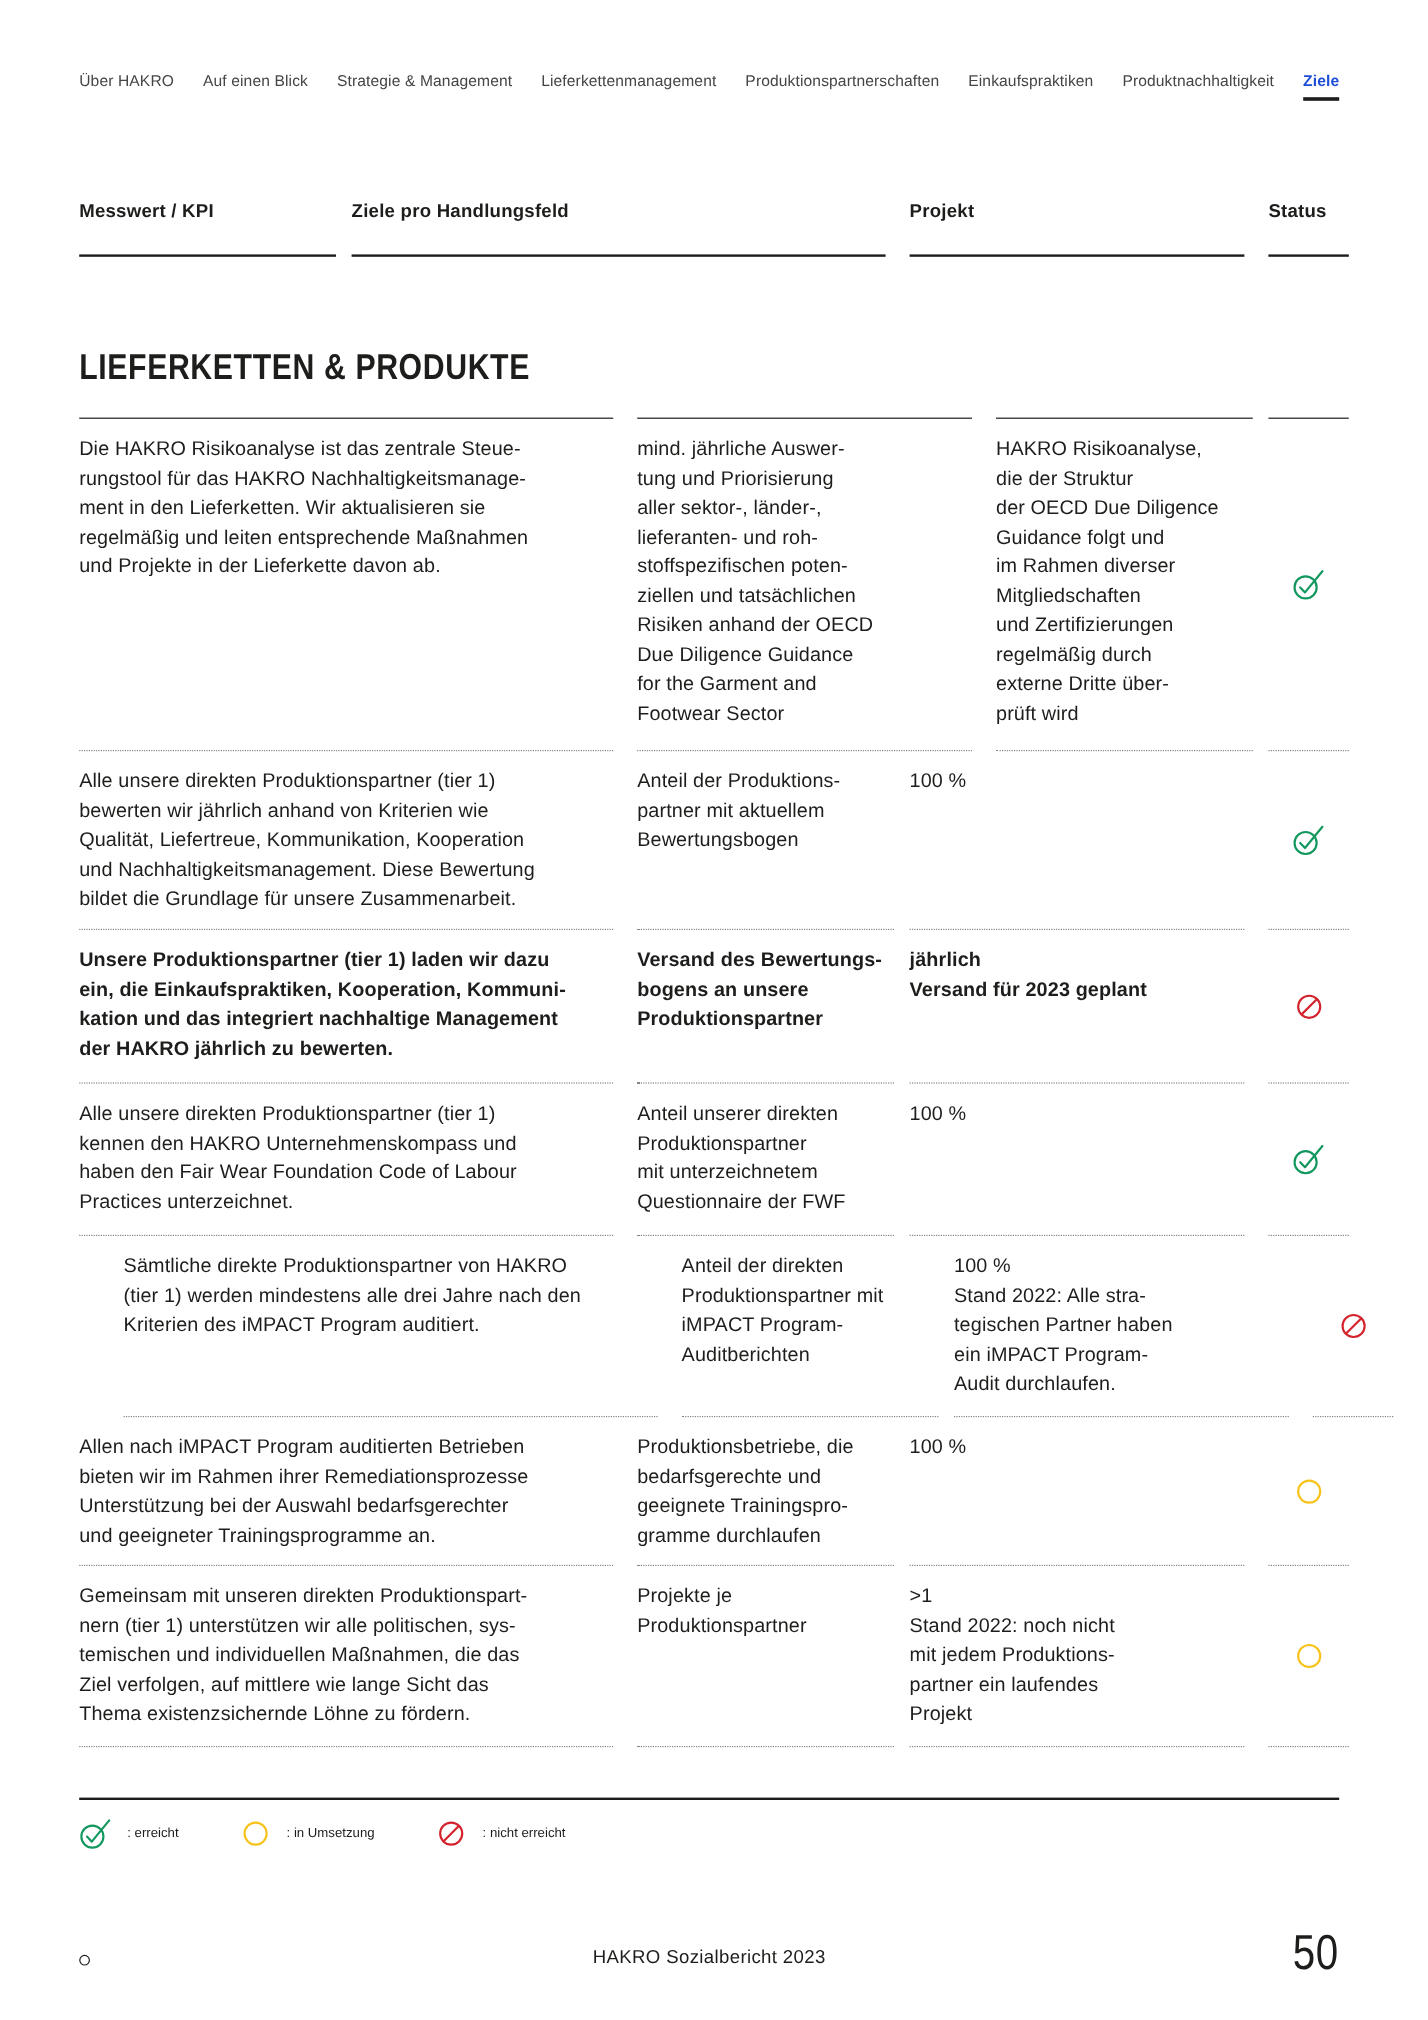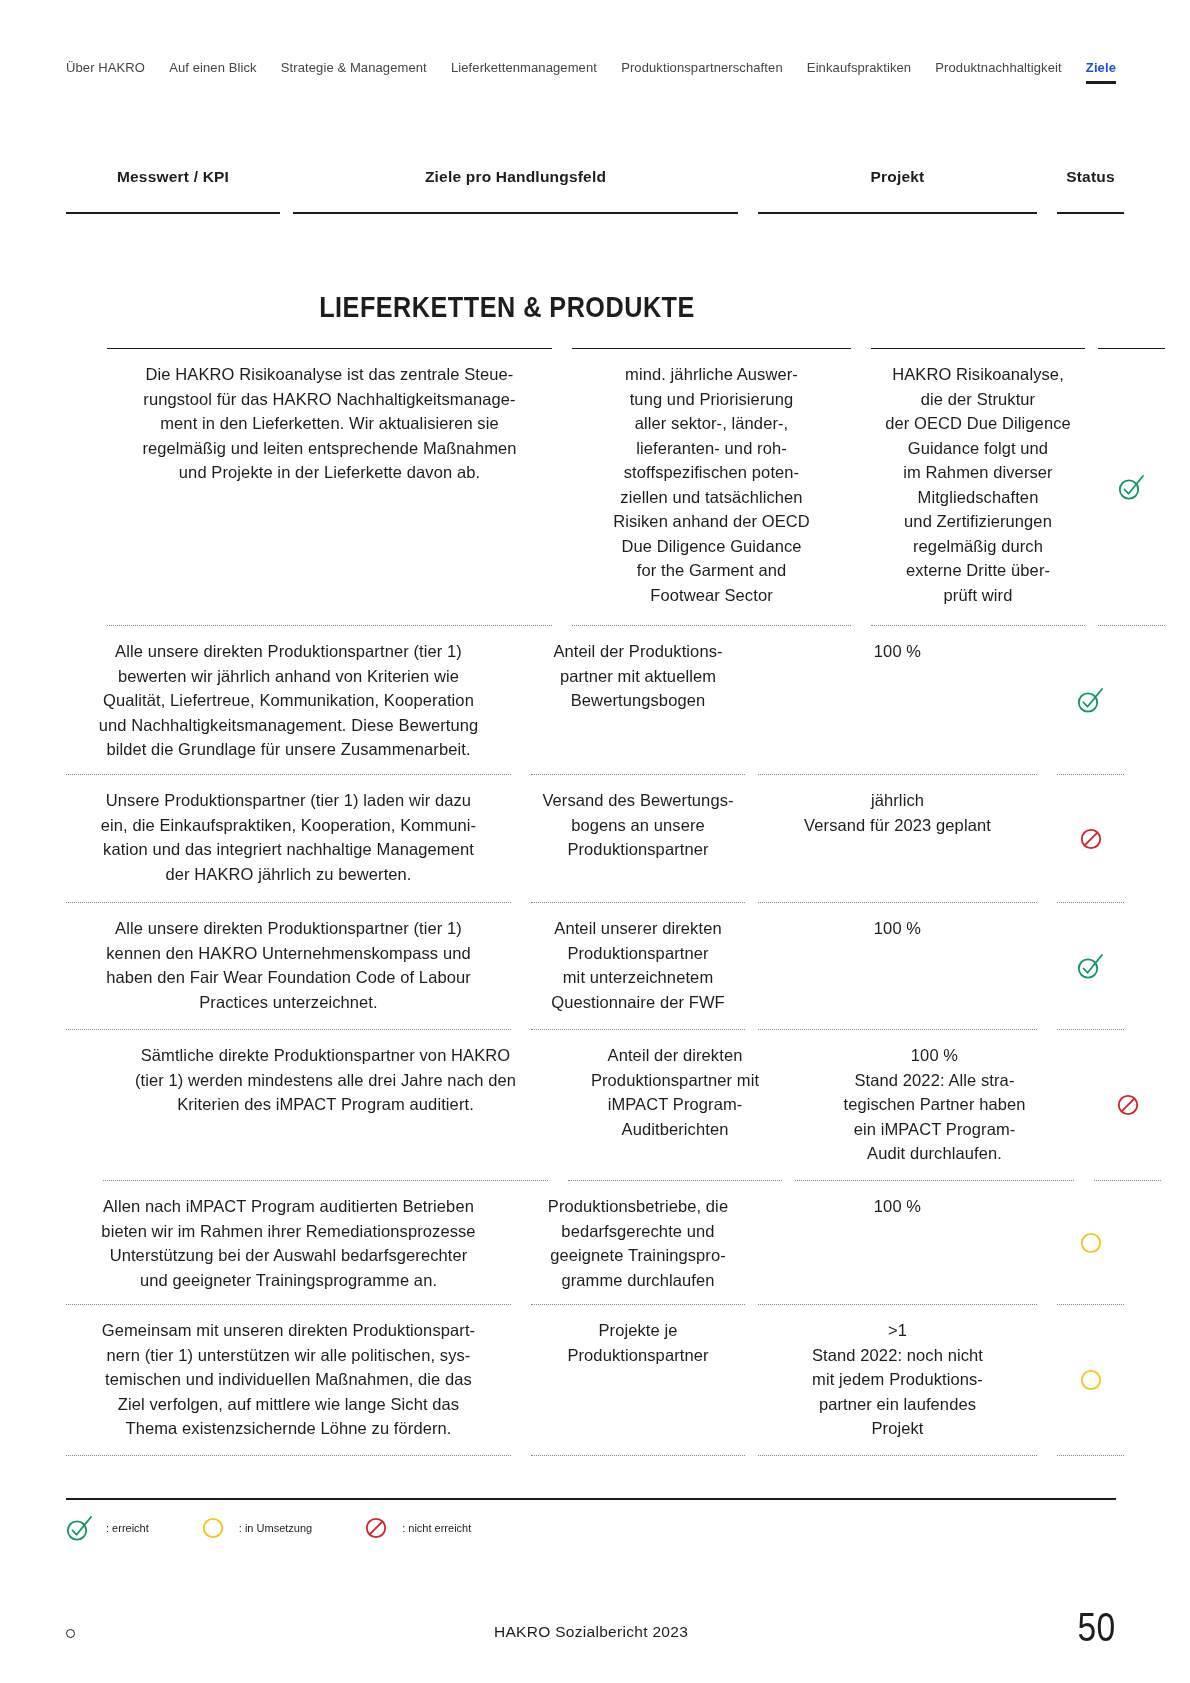--- a/index.html
+++ b/index.html
@@ -5,21 +5,21 @@
 <style>
   * { box-sizing: border-box; margin: 0; padding: 0; }
   html, body { background: #ffffff; }
   body {
     width: 1190px; height: 1683px;
     font-family: "Liberation Sans", "DejaVu Sans", sans-serif;
     color: #1d1d1b;
     overflow: hidden;
     position: relative;
   }
-  .page { padding: 0 66px; width: 1182px; height: 100%; position: relative; text-align: center; }
+  .page { padding: 0 66px; width: 1182px; height: 100%; position: relative; }
 
   
   .topnav {
     padding-top: 60px;
     display: flex; justify-content: space-between; align-items: flex-start;
     font-size: 13px; color: #45454
 3; letter-spacing: 0.1px;
   }
   .topnav { color:#454543; }
   .nav-item { padding-bottom: 6px; cursor: pointer; white-space: nowrap; }
@@ -51,21 +51,21 @@
   .gtable { margin-top: 26px; }
   .t-row { display: flex; }
   .t-row .cell {
     border-bottom: 1.5px dotted #85857f;
     padding-top: 13px;
     font-size: 16.5px; line-height: 24.5px; letter-spacing: 0.1px;
     white-space: pre-line;
   }
   .t-row:first-child .cell { border-top: 1.5px solid #1d1d1b; }
   .t-row .c4 { display: flex; align-items: center; justify-content: center; padding-top: 0; }
-  .r1 { min-height: 278px; margin-left: 41px; } .r2 { min-height: 149px; } .r3 { min-height: 128px; }
+  .r1 { min-height: 278px; } .r2 { min-height: 149px; } .r3 { min-height: 128px; font-weight: bold; }
   .r4 { min-height: 127px; } .r5 { min-height: 151px; margin-left: 37px; } .r6 { min-height: 124px; }
   .r7 { min-height: 151px; }
 
   .status-icon { width: 28px; height: 28px; display: block; }
 
   
   .bottom-rule { margin-top: 42px; border-top: 2px solid #1d1d1b; }
   .legend {
     margin-top: 14px; display: flex; align-items: center; column-gap: 50px;
     font-size: 11px;

